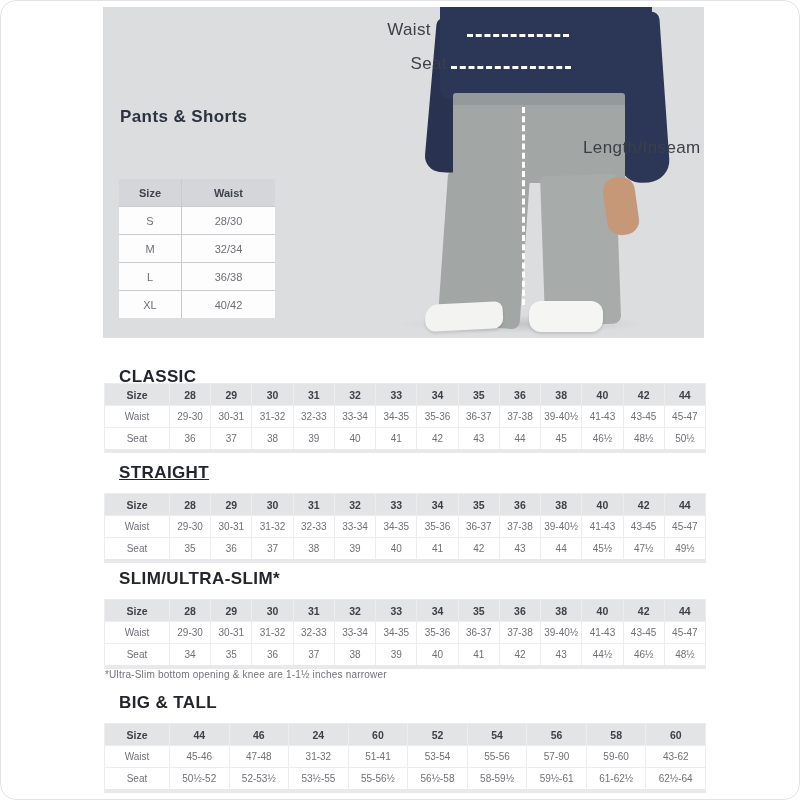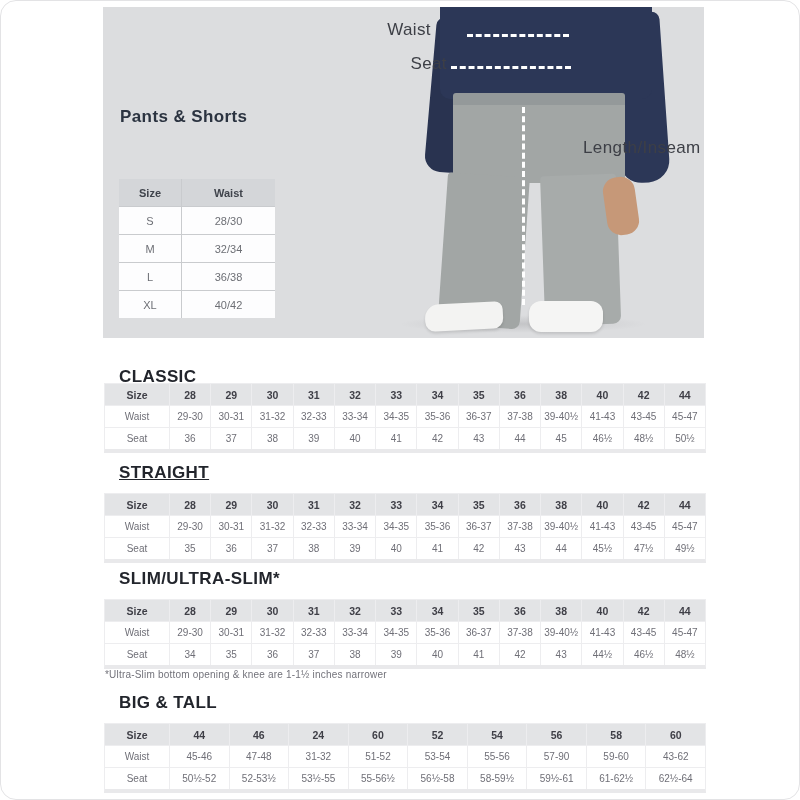--- a/index.html
+++ b/index.html
@@ -243,21 +243,21 @@
       <div class="c h">60</div>
       <div class="c h">52</div>
       <div class="c h">54</div>
       <div class="c h">56</div>
       <div class="c h">58</div>
       <div class="c h">60</div>
       <div class="c">Waist</div>
       <div class="c">45-46</div>
       <div class="c">47-48</div>
       <div class="c">31-32</div>
-      <div class="c">51-52</div>
+      <div class="c">51-41</div>
       <div class="c">53-54</div>
       <div class="c">55-56</div>
       <div class="c">57-90</div>
       <div class="c">59-60</div>
       <div class="c">43-62</div>
       <div class="c">Seat</div>
       <div class="c">50½-52</div>
       <div class="c">52-53½</div>
       <div class="c">53½-55</div>
       <div class="c">55-56½</div>

